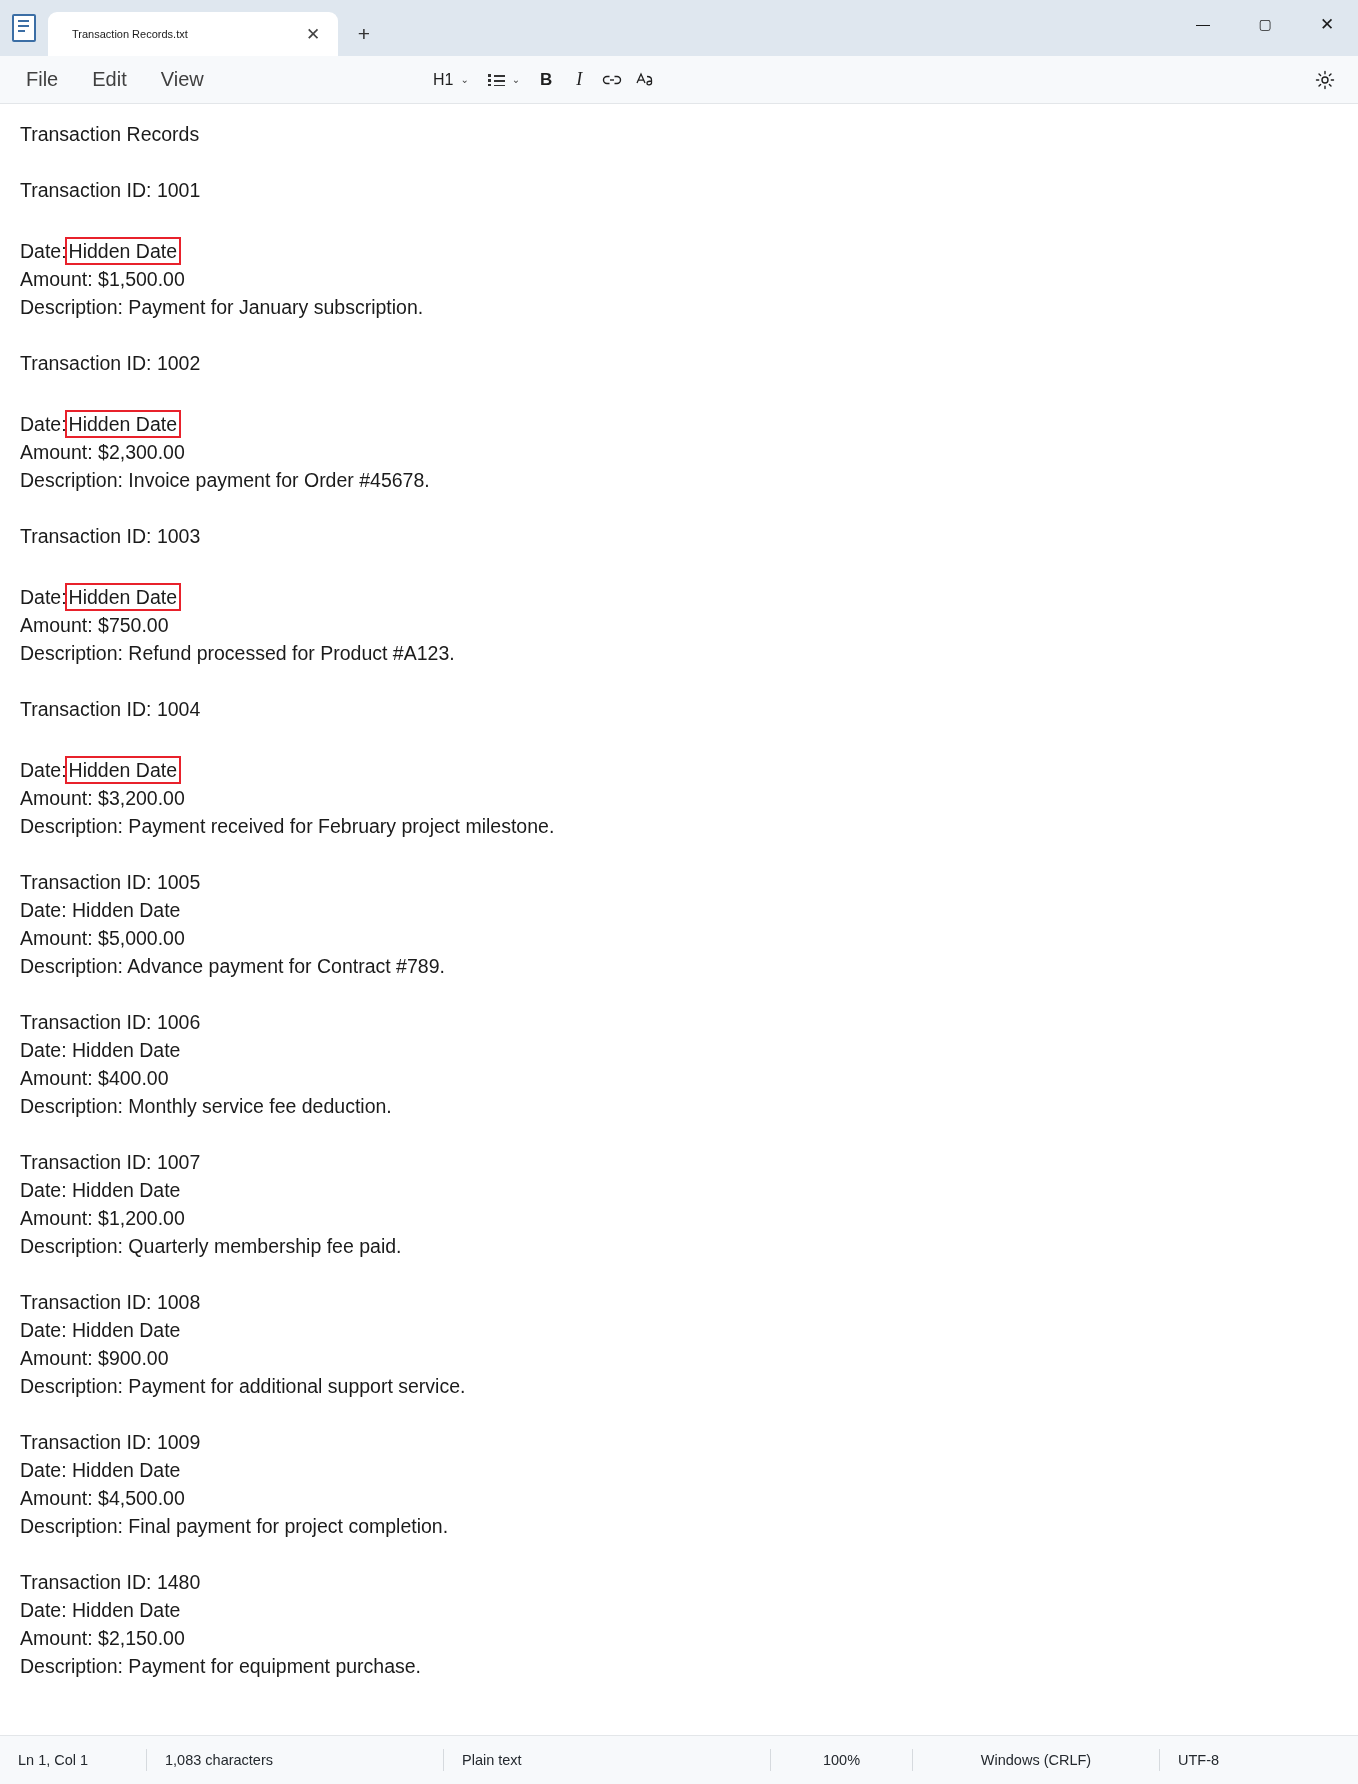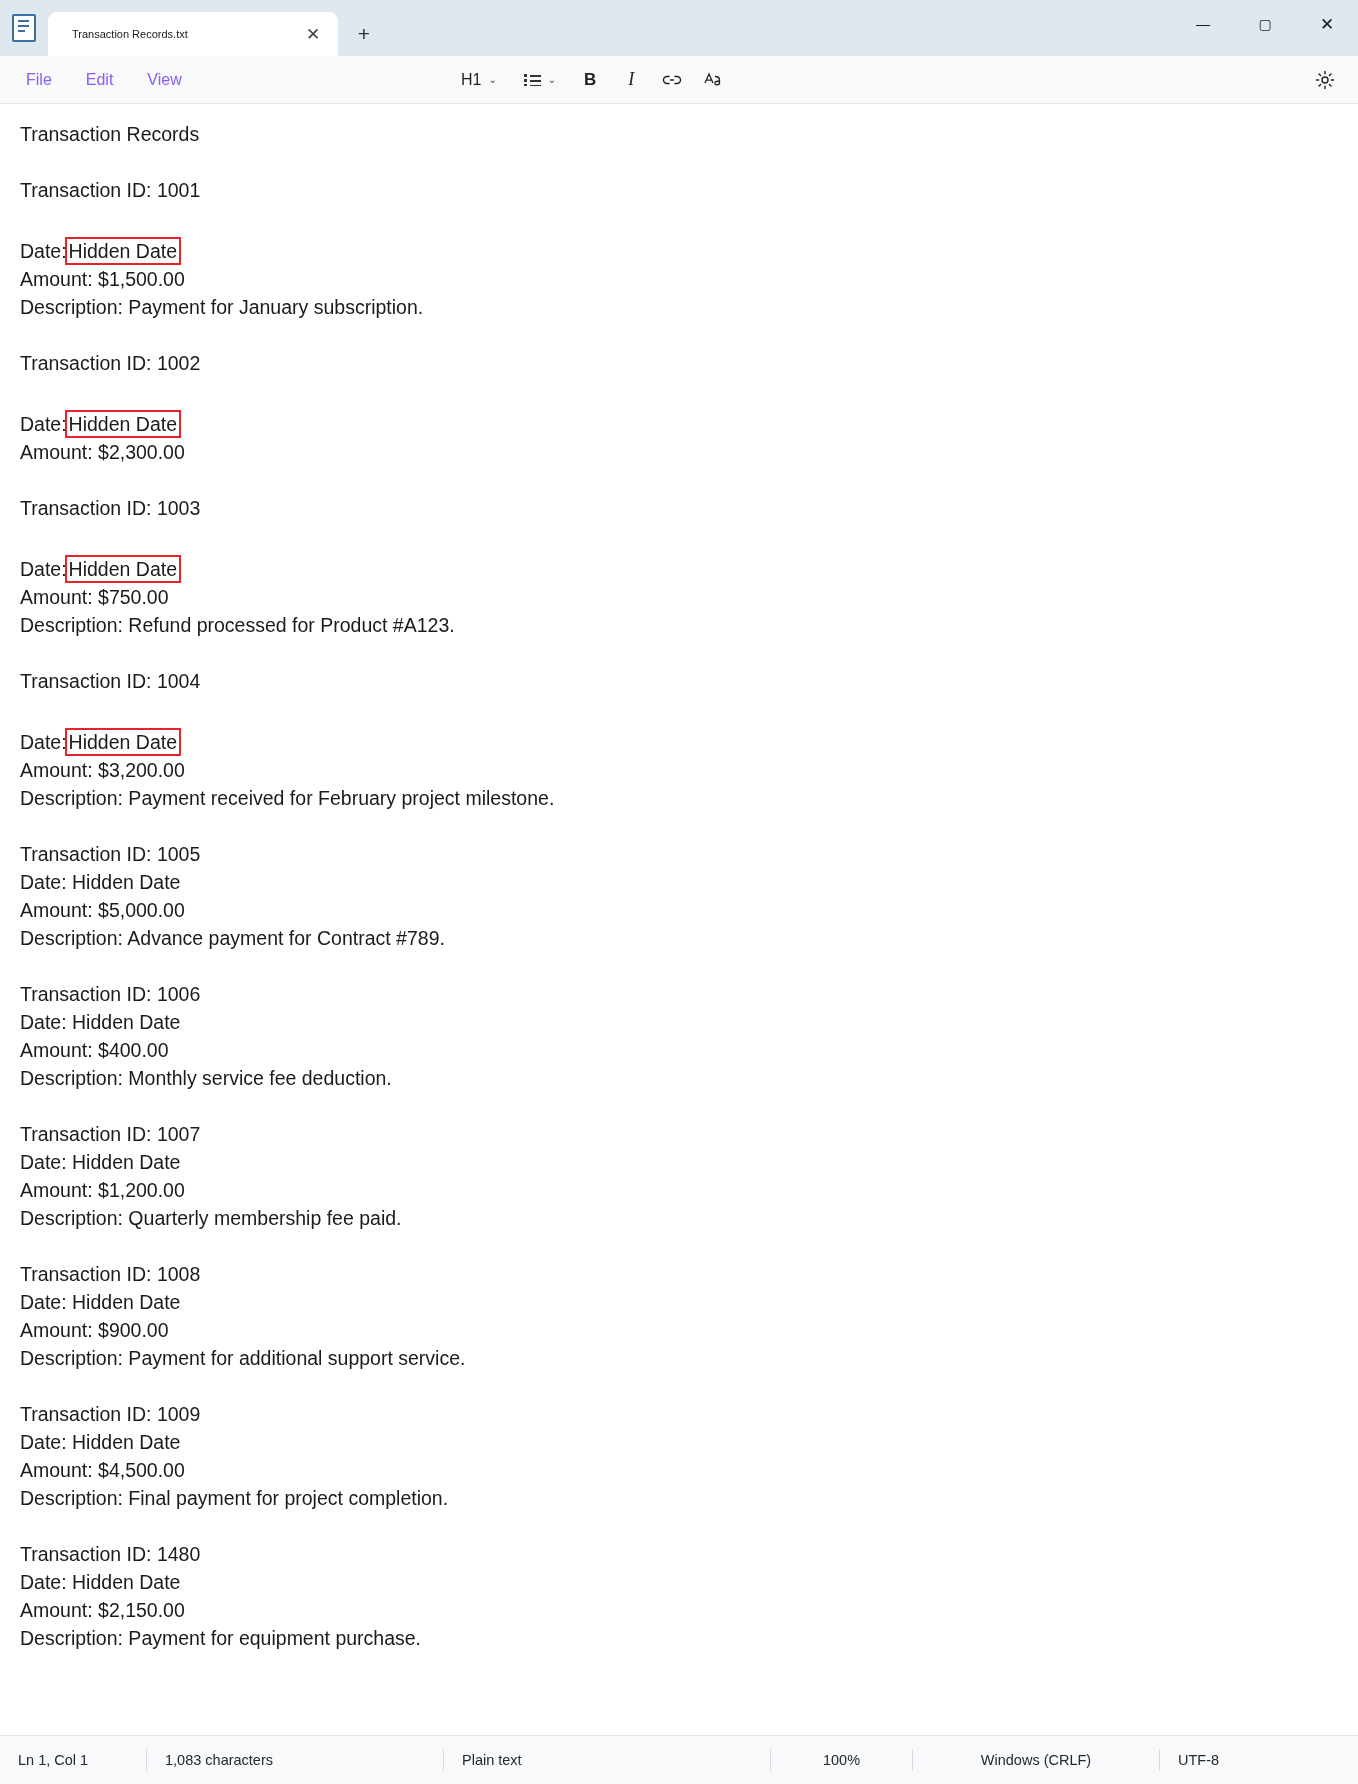--- a/index.html
+++ b/index.html
@@ -101,34 +101,34 @@
   
   .toolbar {
     height: 47px;
     background: #f7f9fb;
     border-bottom: 1px solid #e3e6e9;
     display: flex;
     align-items: center;
     position: relative;
   }
   .menu-item {
-    font-size: 16px;
-    color: #8b5cf6;
+    font-size: 20px;
+    color: #404040;
     padding: 6px 14px;
     margin-left: 6px;
     border-radius: 5px;
   }
   .menu-item:first-child { margin-left: 12px; }
 
   .tb-center {
     position: absolute;
-    left: 452px;
-    display: flex;
-    align-items: center;
-    gap: 9px;
+    left: 424px;
+    display: flex;
+    align-items: center;
+    gap: 1px;
   }
   .tb-btn {
     height: 32px;
     min-width: 32px;
     display: flex;
     align-items: center;
     justify-content: center;
     border-radius: 5px;
     font-size: 16px;
     color: #1f1f1f;
@@ -277,20 +277,21 @@
     <div class="doc-line">Transaction Records</div>
     <div class="doc-line blank">&nbsp;</div>
     <div class="doc-line">Transaction ID: 1001</div>
     <div class="doc-line"><span>Date:</span><span class="hl">Hidden Date</span></div>
     <div class="doc-line">Amount: $1,500.00</div>
     <div class="doc-line">Description: Payment for January subscription.</div>
     <div class="doc-line blank">&nbsp;</div>
     <div class="doc-line">Transaction ID: 1002</div>
     <div class="doc-line"><span>Date:</span><span class="hl">Hidden Date</span></div>
     <div class="doc-line">Amount: $2,300.00</div>
+    <div class="doc-line">Description: Invoice payment for Order #45678.</div>
     <div class="doc-line blank">&nbsp;</div>
     <div class="doc-line">Transaction ID: 1003</div>
     <div class="doc-line"><span>Date:</span><span class="hl">Hidden Date</span></div>
     <div class="doc-line">Amount: $750.00</div>
     <div class="doc-line">Description: Refund processed for Product #A123.</div>
     <div class="doc-line blank">&nbsp;</div>
     <div class="doc-line">Transaction ID: 1004</div>
     <div class="doc-line"><span>Date:</span><span class="hl">Hidden Date</span></div>
     <div class="doc-line">Amount: $3,200.00</div>
     <div class="doc-line">Description: Payment received for February project milestone.</div>

